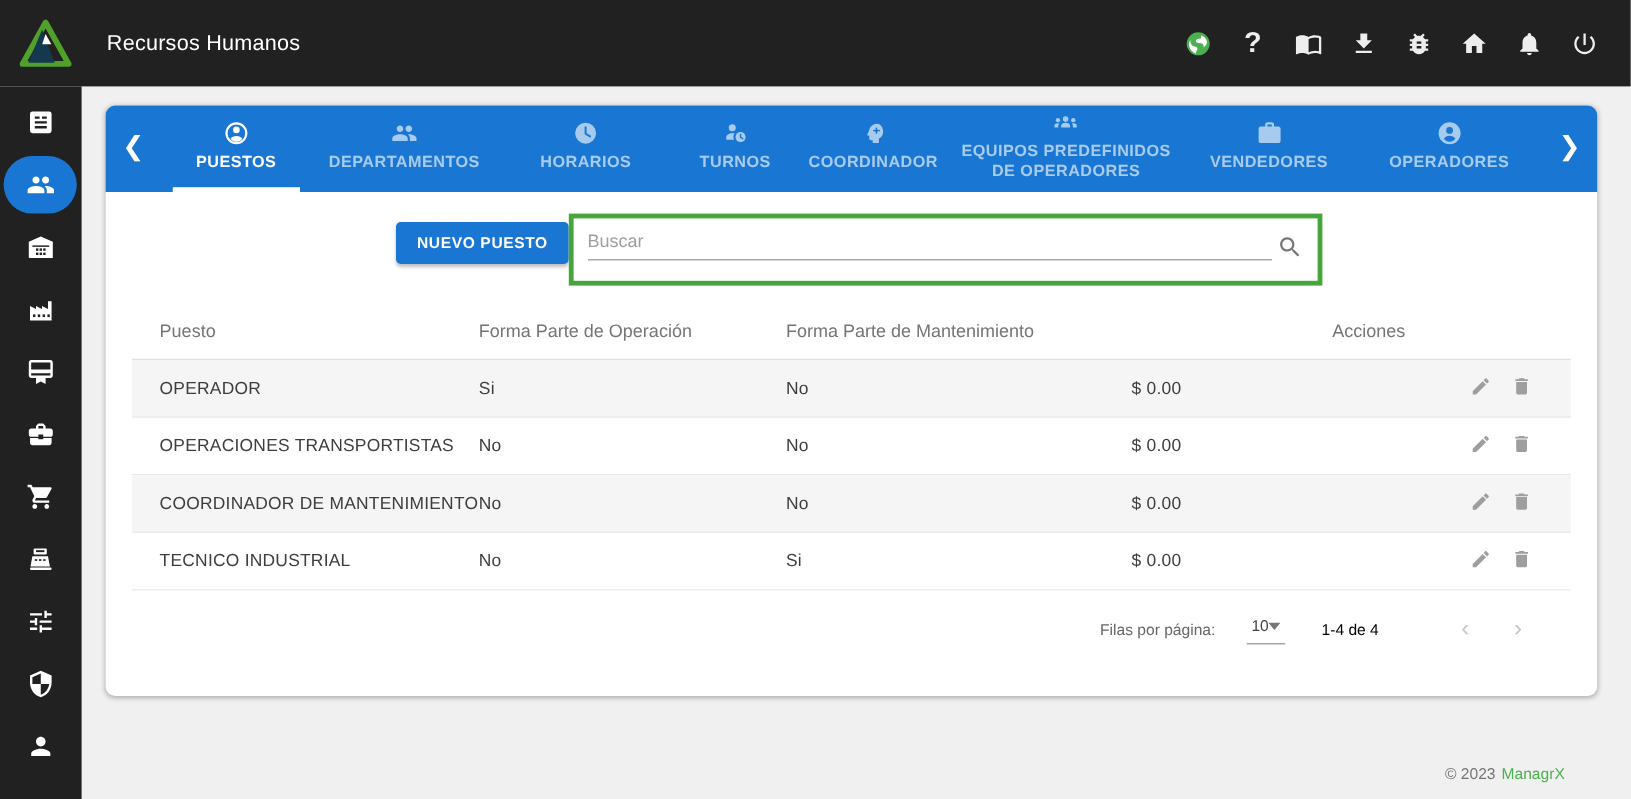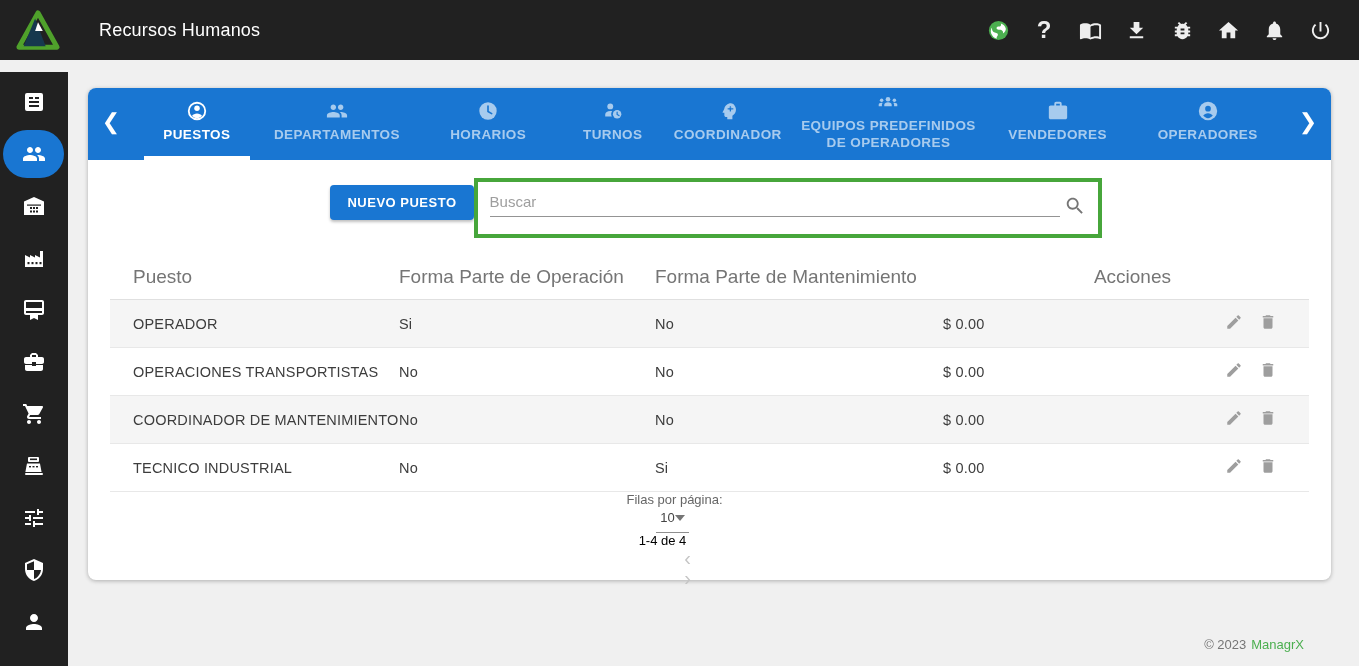--- a/index.html
+++ b/index.html
@@ -1,22 +1,22 @@
 <!DOCTYPE html>
 <html><head>
 <meta charset="utf-8">
 <style>
   * { margin:0; padding:0; box-sizing:border-box; }
   html,body { width:1359px; height:666px; overflow:hidden;
     font-family:"Liberation Sans", sans-serif; background:#f0f0f0; }
   .screen { position:relative; width:1359px; height:666px; }
 
   
-  .topbar { position:absolute; left:0; top:0; width:1359px; height:60px;
-    background:#212121; display:flex; align-items:center; z-index:5;gap:10px; }
+  .topbar { position:absolute; left:0; top:0; width:1359px; height:72px;
+    background:#212121; display:flex; align-items:center; z-index:5; }
   .logo { margin-left:15px; display:flex; align-items:center; }
   .topbar-title { color:#fff; font-size:18px; margin-left:28px; letter-spacing:.2px; }
   .topbar-icons { margin-left:auto; display:flex; align-items:center; gap:8px; padding-right:20px; }
   .tb-btn { width:38px; height:38px; border:none; background:transparent; color:#eeeeee;
     display:flex; align-items:center; justify-content:center; cursor:pointer; }
   .tb-btn svg { width:23px; height:23px; }
   .help-glyph { font-size:24px; font-weight:bold; color:#eeeeee; }
 
   
   .sidebar { position:absolute; left:0; top:72px; bottom:0; width:68px; background:#212121;
@@ -59,32 +59,32 @@
   .search-inner { margin:4px 38px 0 12px; border-bottom:1px solid #949494; height:31px;
     display:flex; align-items:center; }
   .search-inner input { flex:1; border:none; outline:none; font-size:15px; color:#333;
     font-family:"Liberation Sans",sans-serif; background:transparent; }
   .search-inner input::placeholder { color:#9e9e9e; }
   .magnifier { position:absolute; right:12px; top:9px; width:22px; height:22px; color:#757575; cursor:pointer; }
 
   
   .table { margin:16px 22px 0; }
   .thead, .trow { display:grid; grid-template-columns:289px 256px 288px 250px 1fr; align-items:center; }
-  .thead { height:46px; color:#757575; font-size:19px; border-bottom:1px solid #e0e0e0; }
+  .thead { height:46px; color:#757575; font-size:15px; border-bottom:1px solid #e0e0e0; }
   .thead .c1, .trow .c1 { padding-left:23px; }
   .thead .c5 { text-align:right; padding-right:22px; }
   .trow { height:48px; font-size:14.5px; color:#3d3d3d; border-bottom:1px solid #e8e8e8; letter-spacing:.2px; }
   .tbody .trow:nth-child(odd) { background:#f5f5f5; }
   .actions { display:flex; justify-content:flex-end; gap:16px; padding-right:32px; }
   .actions .act-btn { border:none; background:transparent; color:#9e9e9e; cursor:pointer; padding:0; }
   .actions svg { width:18px; height:18px; }
 
   
-  .pagination { display:flex; align-items:center; justify-content:flex-start; height:64px;
-    padding-right:44px; color:#666; font-size:13px;flex-direction:column; }
+  .pagination { display:flex; align-items:center; justify-content:flex-end; height:64px;
+    padding-right:44px; color:#666; font-size:13px; }
   .pag-label { margin-right:26px; }
   .pag-select { display:inline-flex; align-items:center; border-bottom:1px solid #8f8f8f;
     padding:3px 4px 7px; color:#444; cursor:pointer; margin-right:30px; }
   .pag-caret { width:0; height:0; border-left:5px solid transparent; border-right:5px solid transparent;
     border-top:6px solid #757575; }
   .pag-range { margin-right:50px; color:#000000; }
   .pag-chev { width:44px; text-align:center; font-size:20px; color:#c5c5c5; background:transparent;
     border:none; cursor:default; line-height:1; }
 
   .footer { position:absolute; right:55px; bottom:14px; font-size:13px; color:#757575; }

